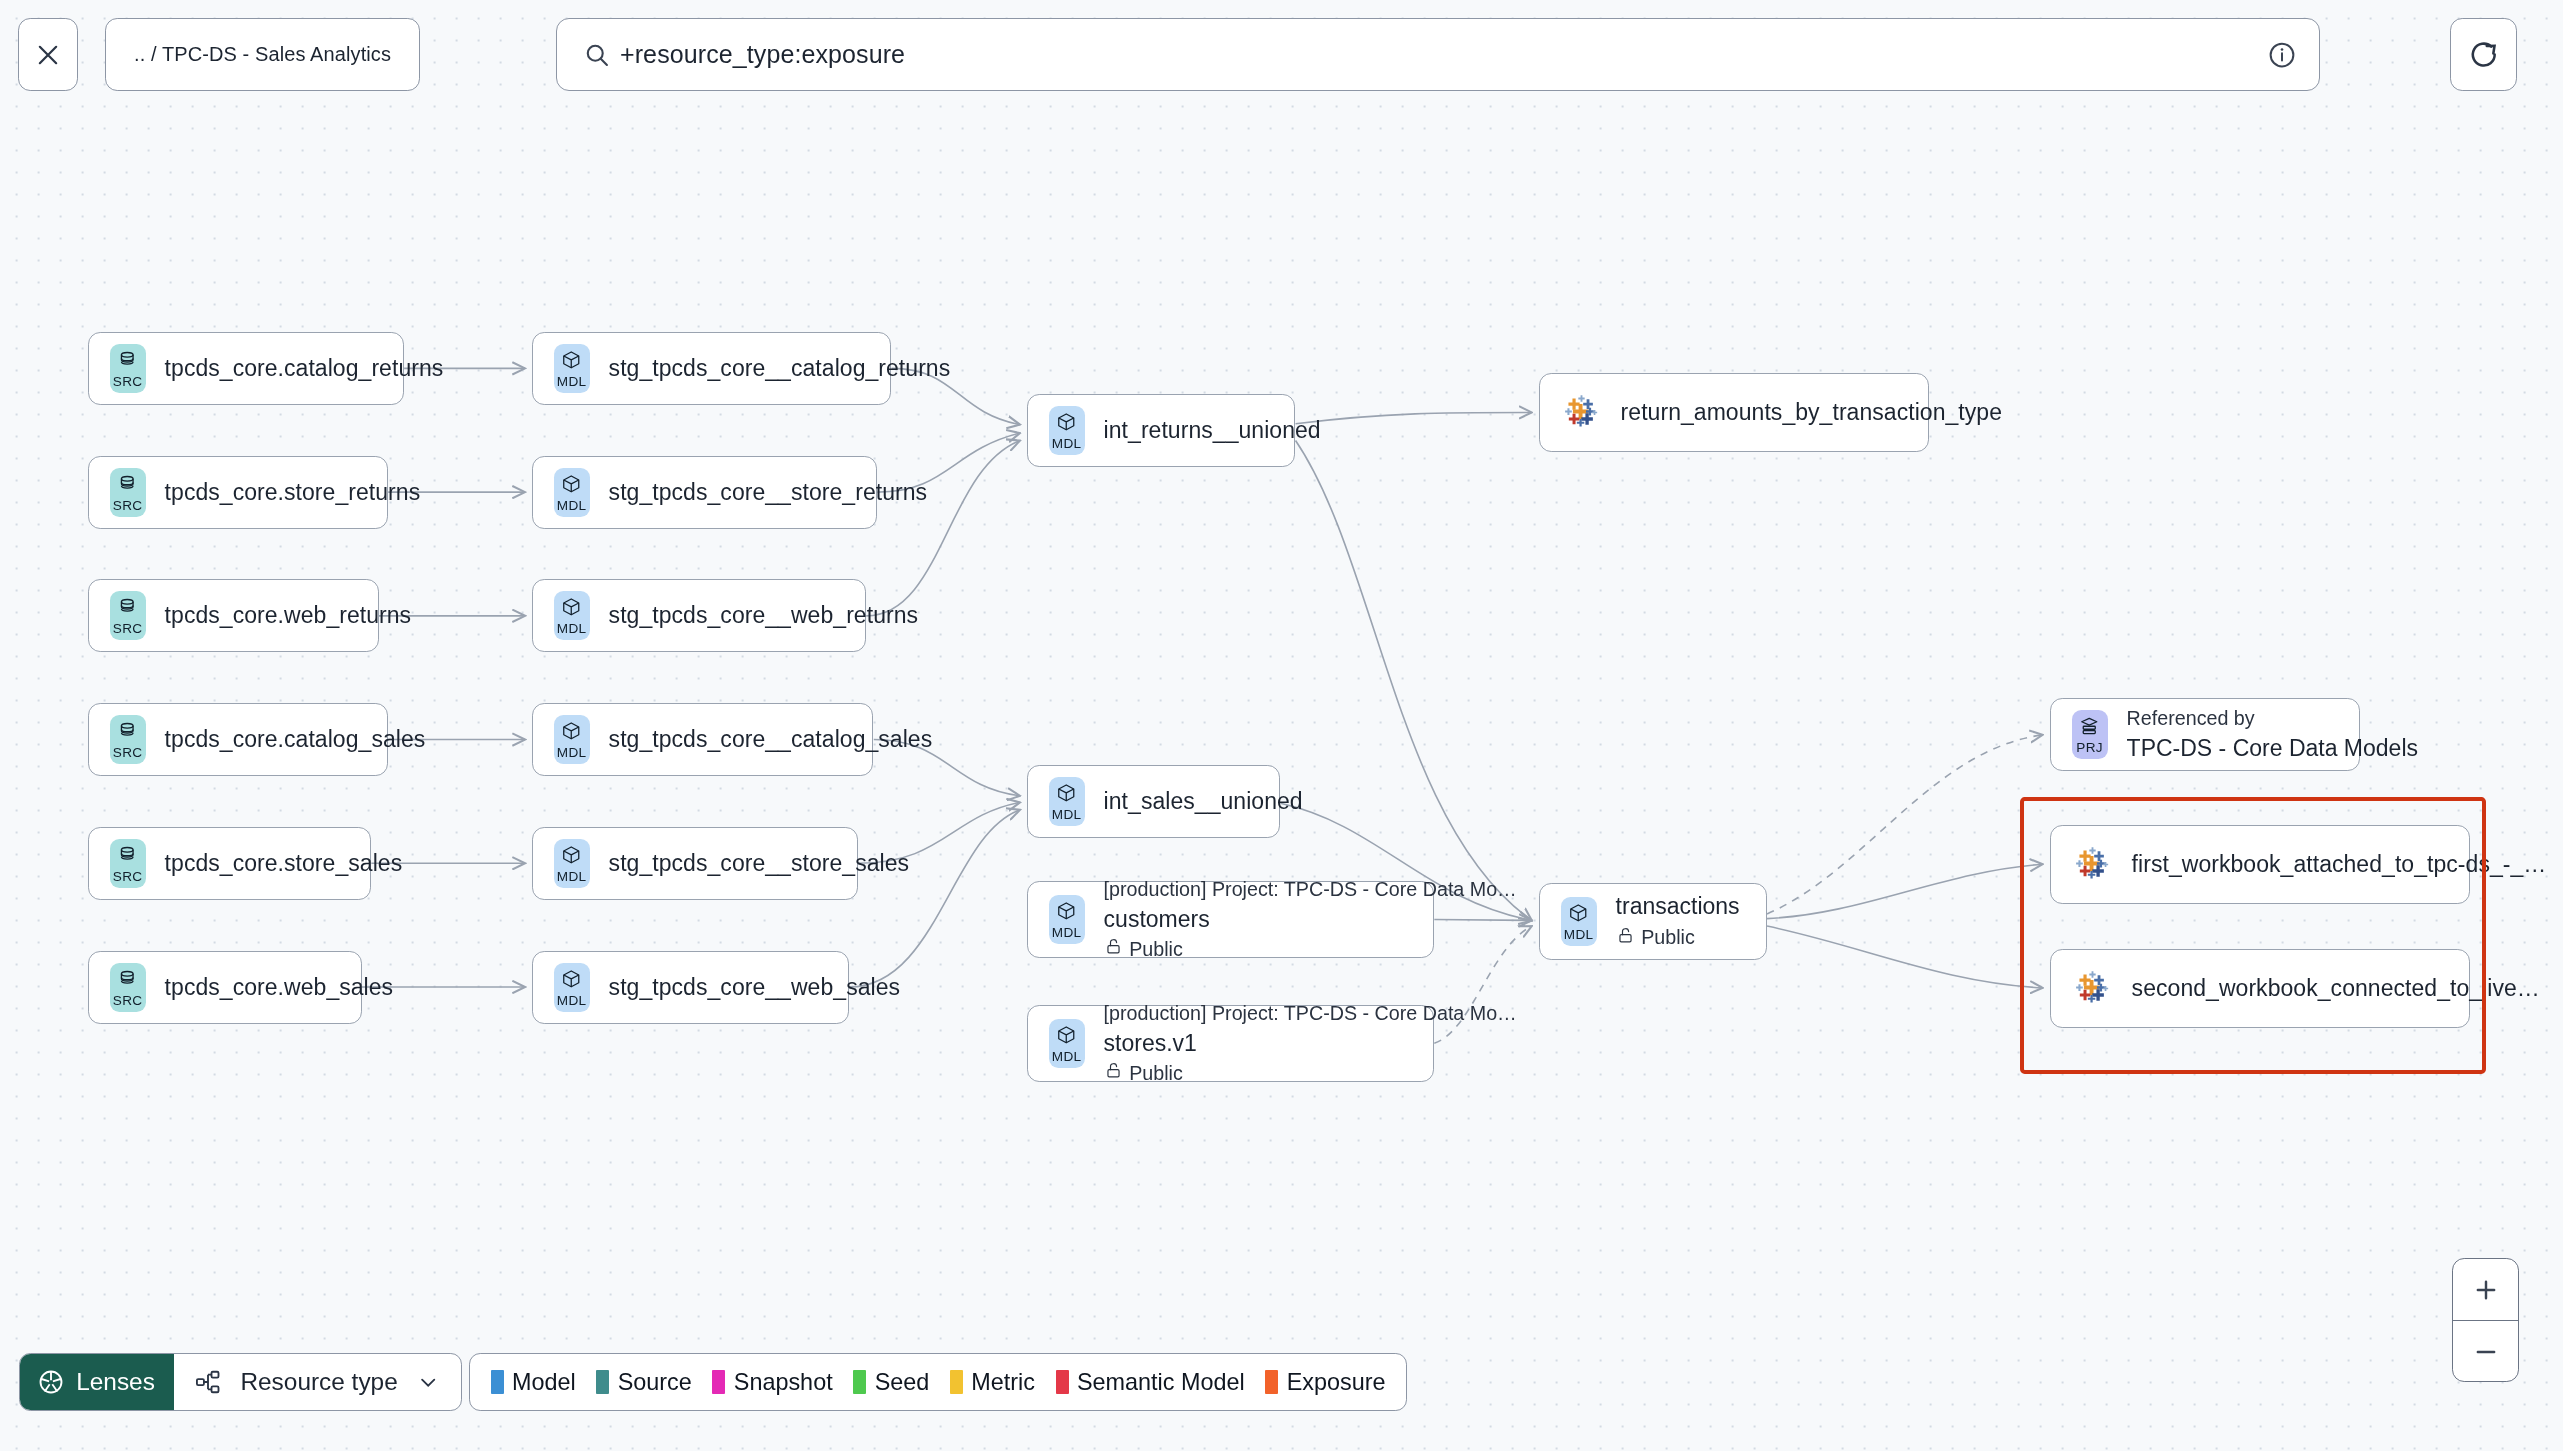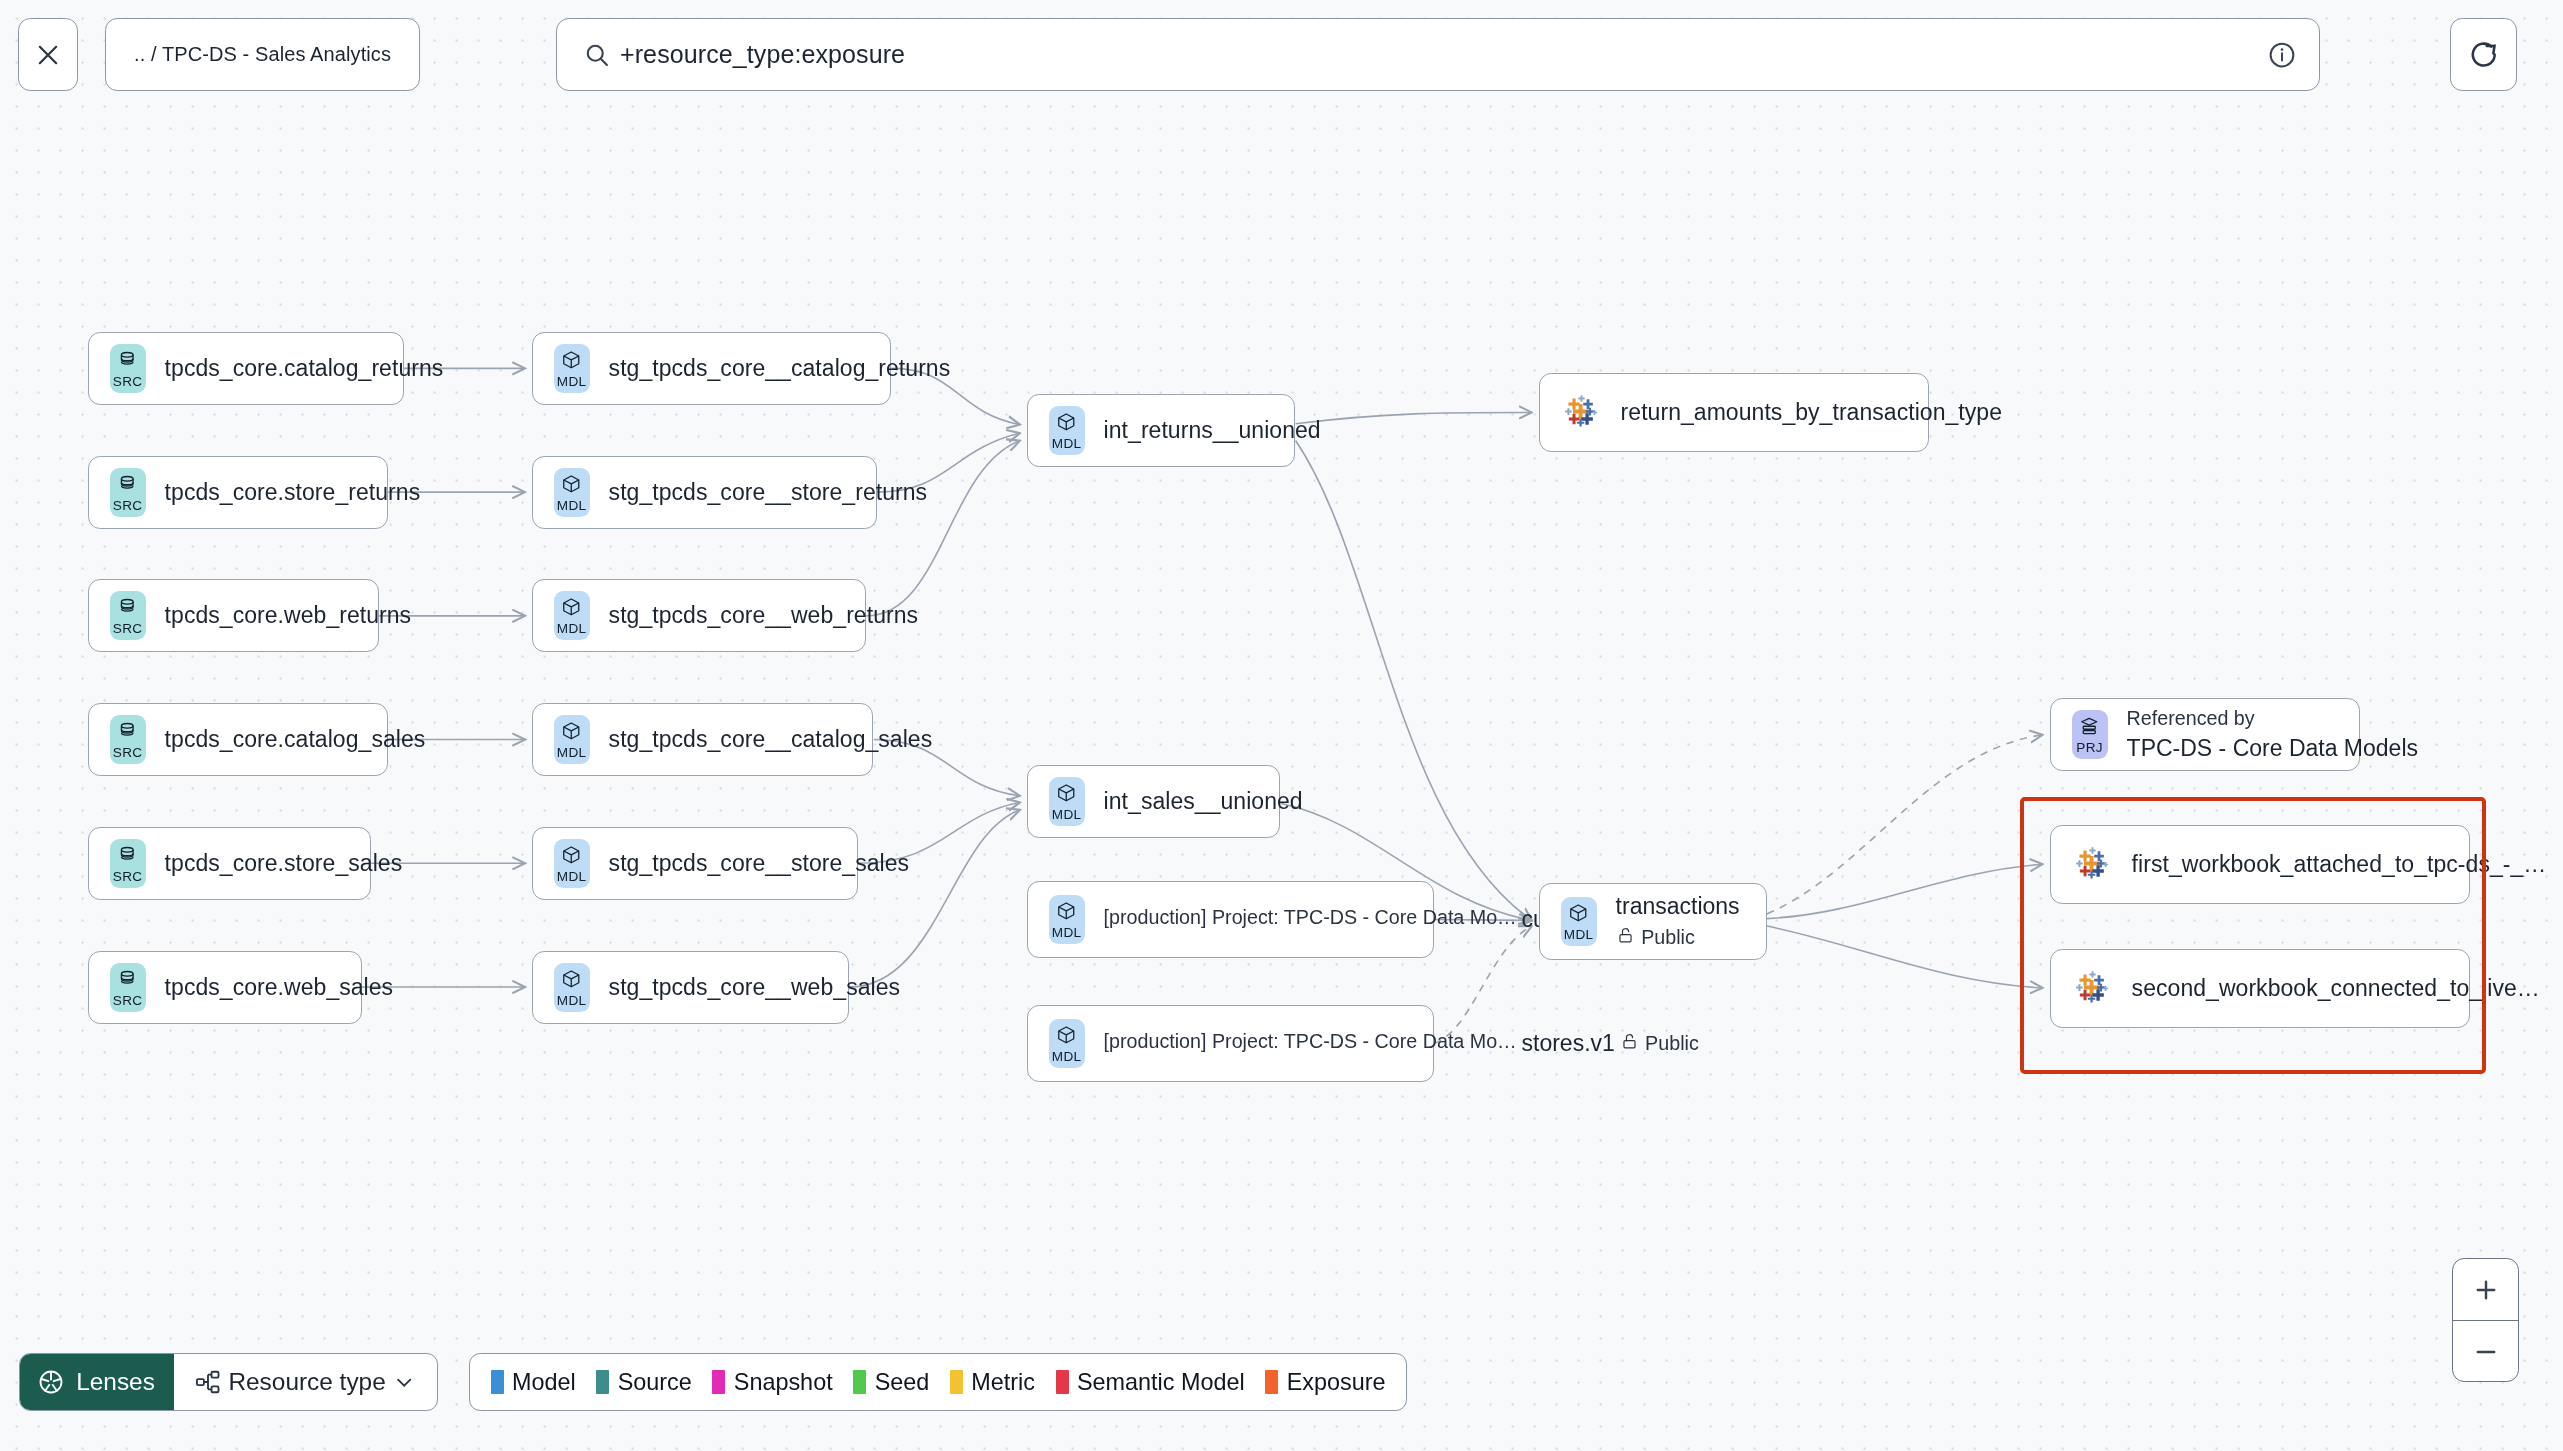--- a/index.html
+++ b/index.html
@@ -59,21 +59,21 @@
     border: 1.4px solid #9aa3b0;
     border-radius: 12.2px;
     display: flex; align-items: center;
     padding-left: 20.6px;
     cursor: pointer;
   }
   .node .label {
     font-size: 23px; color: #1c2430; margin-left: 19px;
     white-space: nowrap; letter-spacing: 0.05px;
   }
-  .node .stack { margin-left: 19px; display: flex; gap: 4.7px; }
+  .node .stack { margin-left: 19px; display: flex; flex-direction: column; gap: 4.7px; }
   .stack .sub { font-size: 19.7px; color: #2b3340; white-space: nowrap; }
   .stack .main { font-size: 23px; color: #1c2430; white-space: nowrap; }
   .stack .acc { font-size: 19.7px; color: #2b3340; display: flex; align-items: center; gap: 6.6px; white-space: nowrap; }
   .node .two { margin-left: 19px; display: flex; flex-direction: column; gap: 5.6px; }
   .two .main { font-size: 23px; color: #1c2430; white-space: nowrap; }
   .two .acc { font-size: 19.7px; color: #2b3340; display: flex; align-items: center; gap: 6.6px; white-space: nowrap; }
 
   .badge {
     width: 36px; height: 49px; border-radius: 9.4px;
     display: flex; flex-direction: column; align-items: center; justify-content: center;
@@ -109,21 +109,21 @@
   #lenses-group {
     position: absolute; left: 19px; top: 1353px; height: 58px;
     display: flex; border: 1.5px solid #8d96a5; border-radius: 11.2px; overflow: hidden;
     background: #fff;
   }
   #lenses-btn {
     background: #1b5c4f; color: #fff; display: flex; align-items: center; gap: 11.2px;
     padding: 0 19px 0 17px; font-size: 24.4px; cursor: pointer; text-align: right;
   }
   #resource-type-btn {
-    display: flex; align-items: center; gap: 6px; padding: 0 20.6px;
+    display: flex; align-items: center; gap: 18px; padding: 0 20.6px;
     font-size: 24.4px; color: #1c2430; cursor: pointer;
   }
   #legend {
     position: absolute; left: 469px; top: 1353px; height: 58px;
     background: #fff; border: 1.5px solid #8d96a5; border-radius: 11.2px;
     display: flex; align-items: center; gap: 20.6px; padding: 0 20.6px;
   }
   .legend-item { display: flex; align-items: center; gap: 8.4px; }
   .legend-swatch { width: 13px; height: 23.4px; border-radius: 0.9px; flex: 0 0 auto; }
   .legend-label { font-size: 23.4px; color: #0f1620; white-space: nowrap; }

